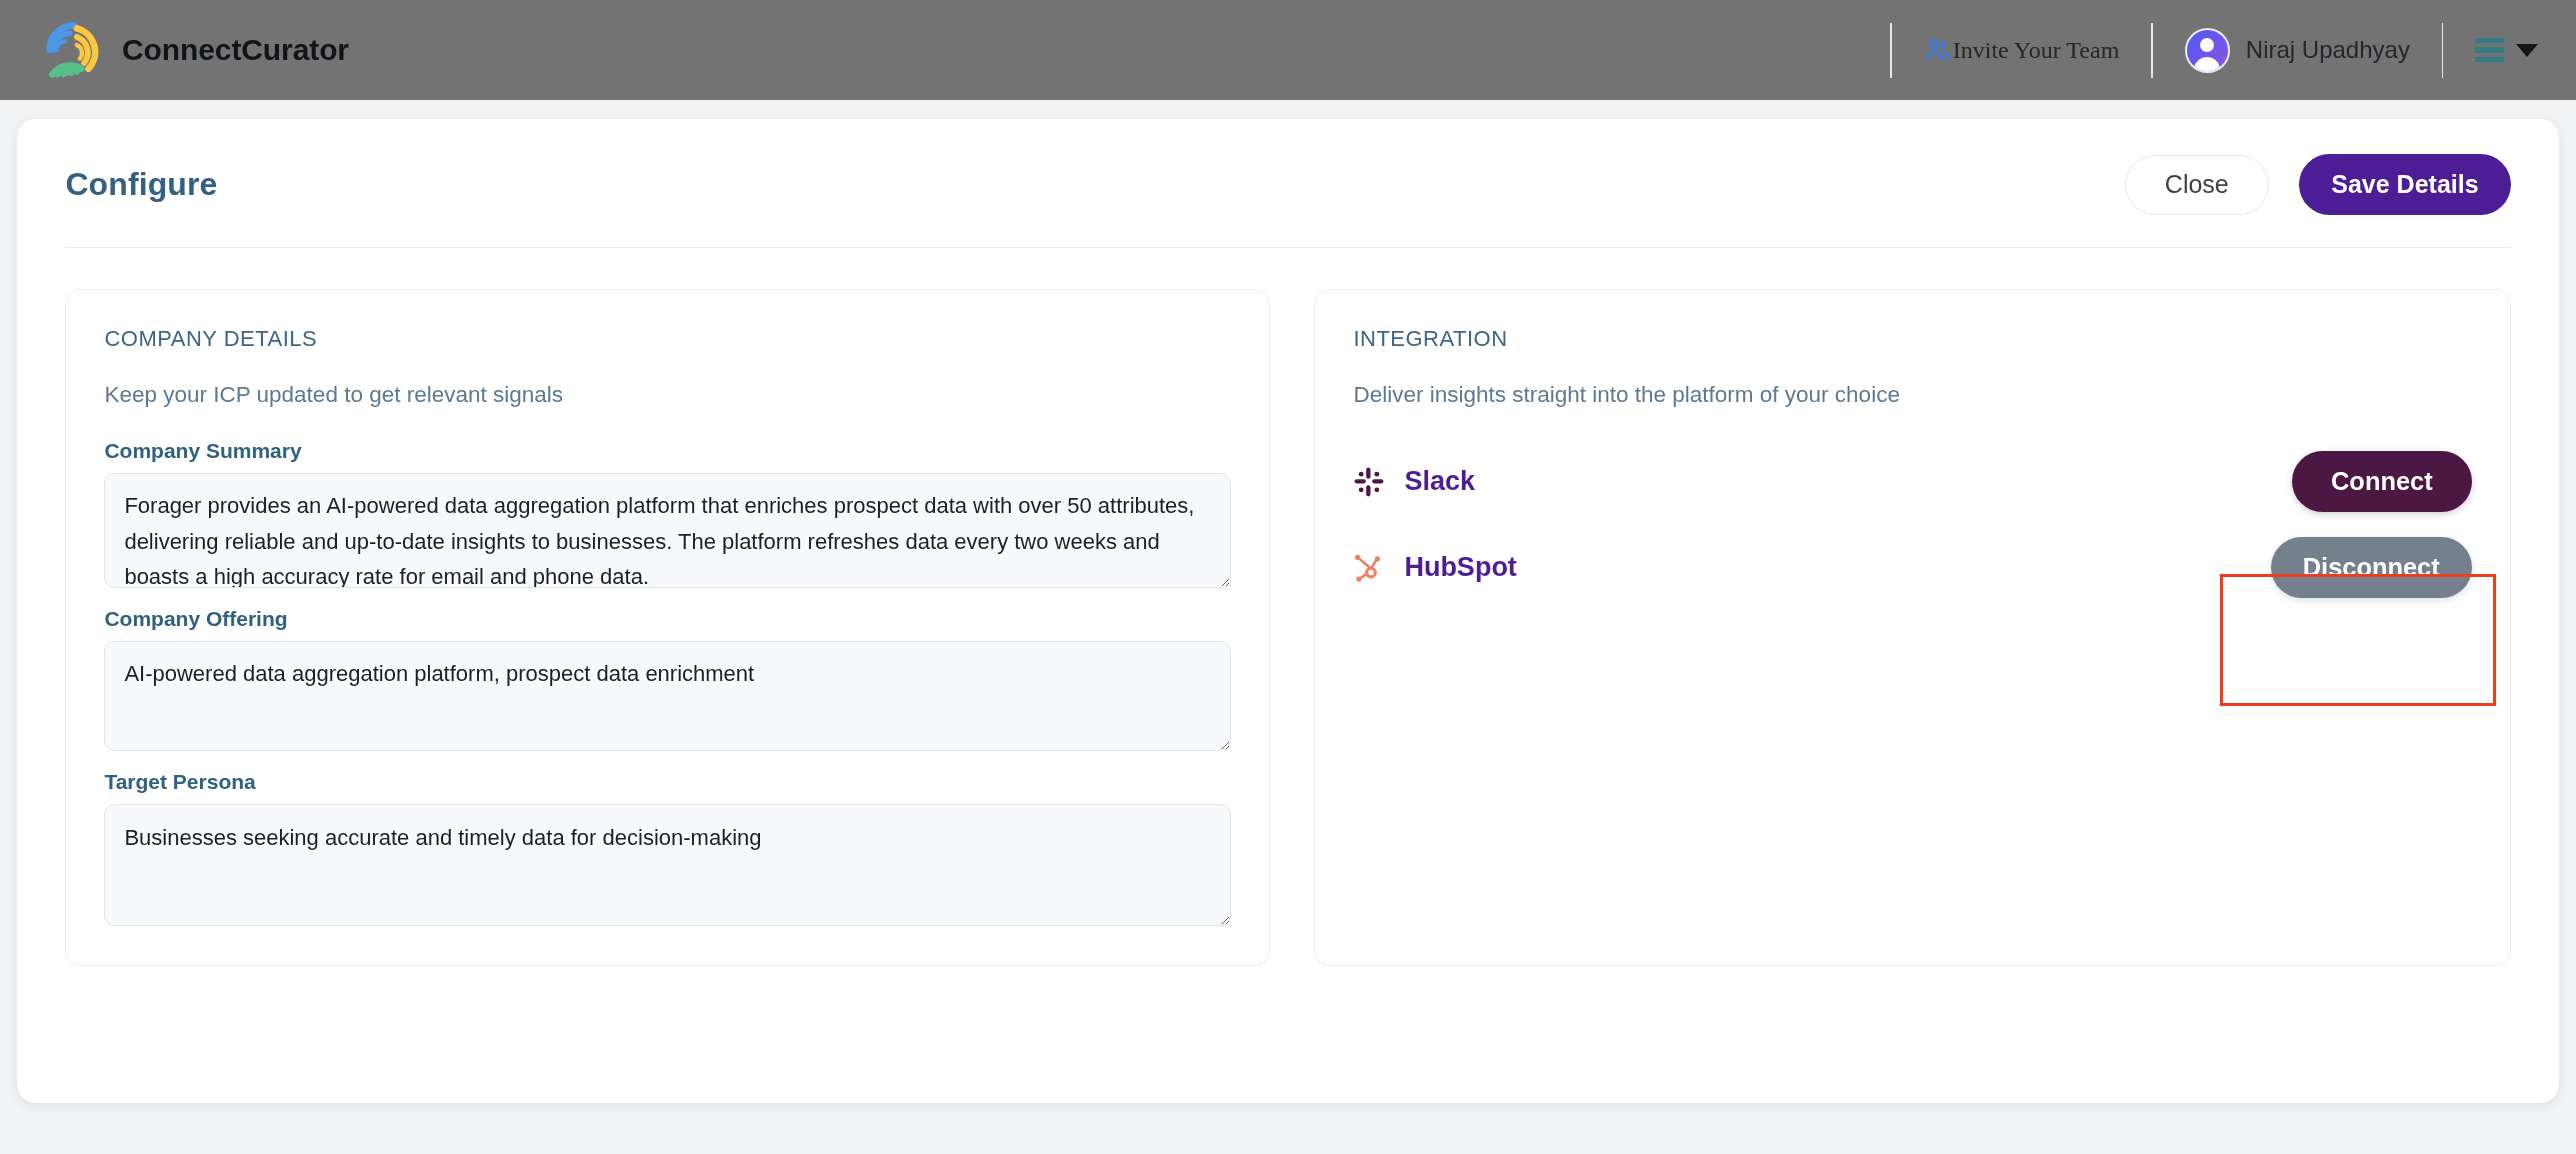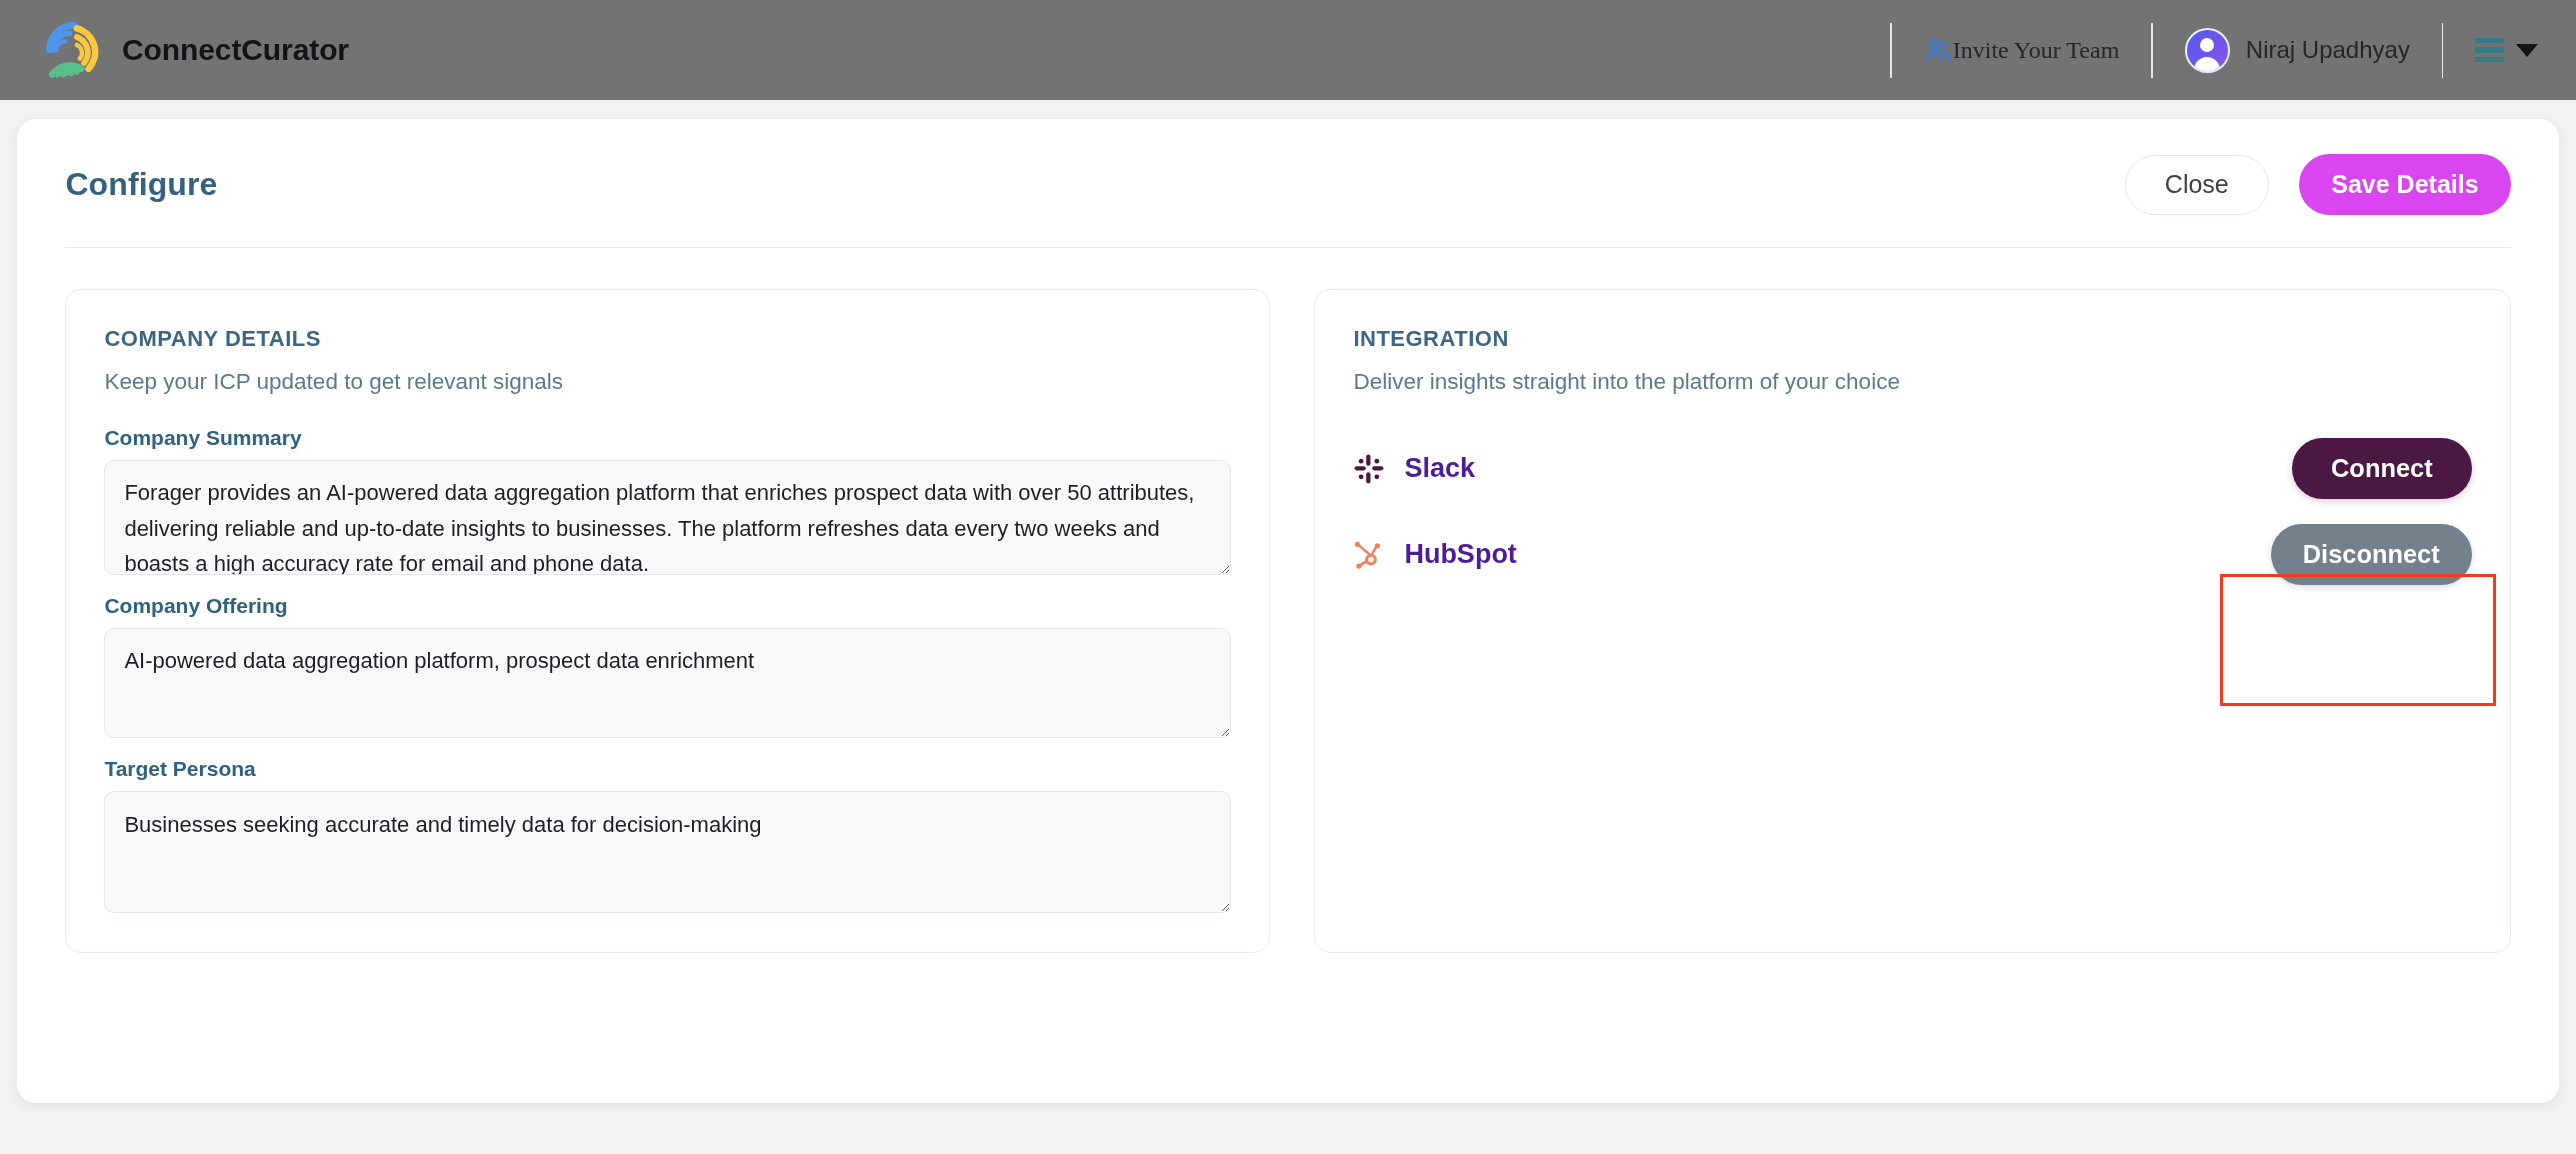--- a/index.html
+++ b/index.html
@@ -89,37 +89,37 @@
     border-bottom: 1.5px solid #e6eaf0;
   }
   .page-title { font-size: 32px; font-weight: 700; color: #356180; letter-spacing: 0.1px; }
   .head-actions { display: flex; align-items: center; gap: 30.5px; }
   .btn-close {
     background: #fff; border: 1.5px solid #e4e8ee; color: #404040;
     border-radius: 725px; font-size: 25px; padding: 14.5px 39px;
     font-family: "Liberation Sans", sans-serif; cursor: pointer;
   }
   .btn-save {
-    background: #d946ef; border: none; color: #ffffff;
+    background: #4c1d95; border: none; color: #ffffff;
     border-radius: 725px; font-size: 25px; font-weight: 700; padding: 16px 32px;
     font-family: "Liberation Sans", sans-serif; cursor: pointer; white-space: nowrap;
   }
 
   .panels { display: flex; gap: 44px; margin-top: 41px; }
   .panel {
     border: 1.5px solid #e8ecf1;
     border-radius: 16px;
     background: #fff;
     padding: 36px 38px 39px 38px;
   }
   .panel-left  { width: 1220px; }
   .panel-right { width: 1220px; }
   .panel-title {
-    font-size: 22px; font-weight: 700; color: #3c6683;
-    letter-spacing: 0.5px; margin-bottom: 17px;
+    font-size: 22px; font-weight: 400; color: #3c6683;
+    letter-spacing: 0.5px; margin-bottom: 30px;
   }
   .panel-sub { font-size: 22.5px; color: #5b7a92; margin-bottom: 30.5px; }
 
   .field-label { font-size: 21px; font-weight: 700; color: #2f6181; margin-bottom: 10.2px; }
   .ta {
     width: 1127px;
     background: #f8f9fb;
     border: 1.5px solid #e2e6ec;
     border-radius: 10.2px;
     font-family: "Liberation Sans", sans-serif;

